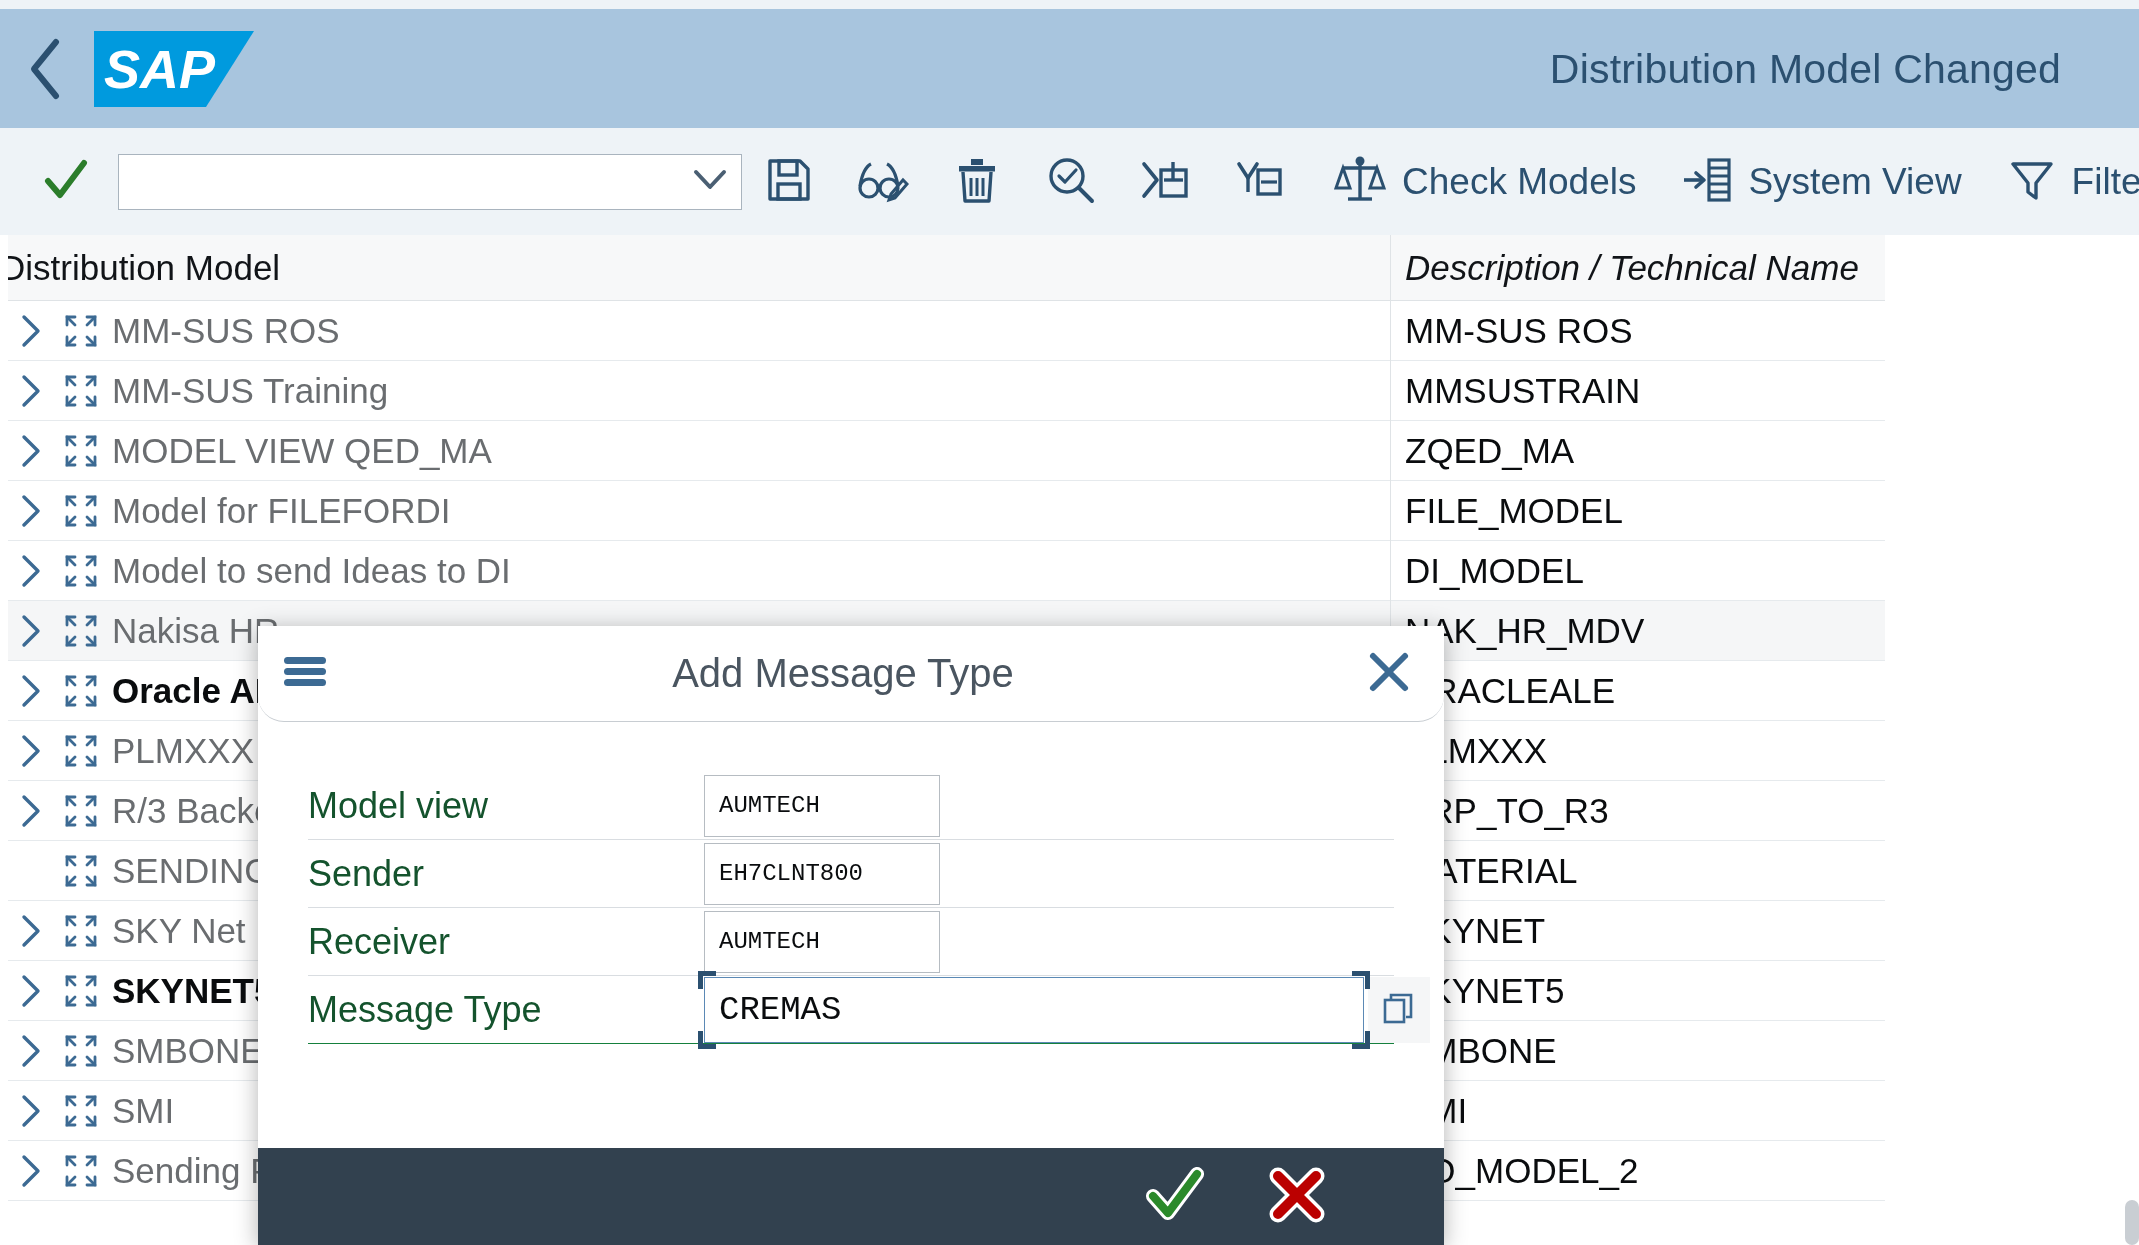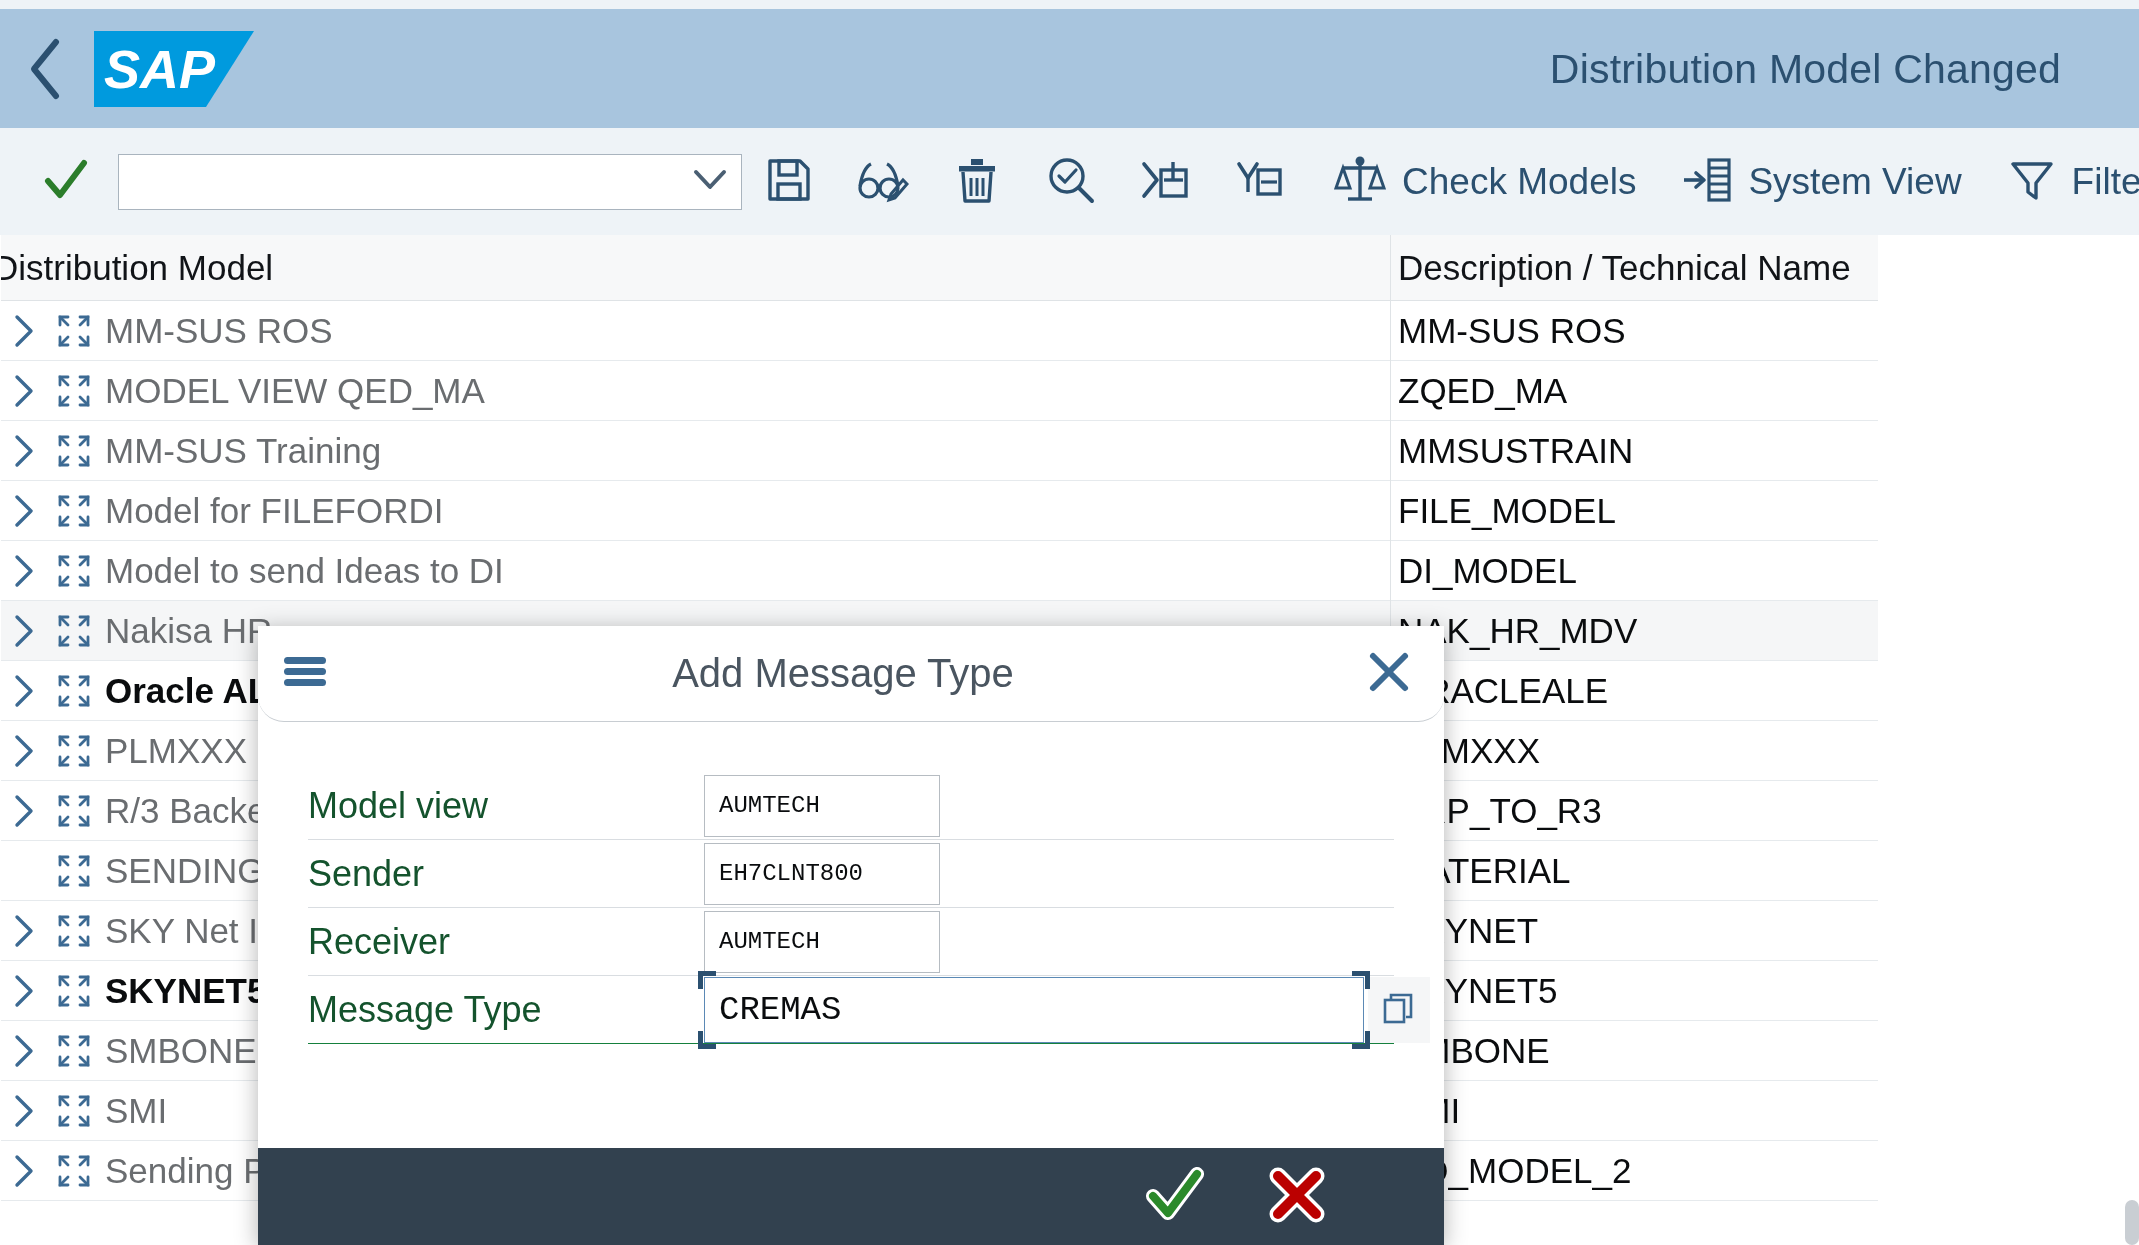--- a/index.html
+++ b/index.html
@@ -133,42 +133,42 @@
   }
   .tb-btn .tb-label {
     font-size: 37px;
     color: #2b5070;
     white-space: nowrap;
   }
 
   
   .table-wrap {
     position: absolute;
-    top: 235px; left: 1px;
+    top: 235px; left: 8px;
     width: 1877px;
     height: 1010px;
     background: #ffffff;
     overflow: hidden;
   }
 
   .thead {
     height: 66px;
     background: #f7f8f9;
     border-bottom: 1px solid #dfe3e6;
     display: flex;
     align-items: center;
     position: relative;
   }
   .th {
     font-size: 35px;
     color: #111418;
     white-space: nowrap;
   }
   .th-c1 { position: absolute; left: -8px; }
-  .th-c2 { position: absolute; left: 1397px; }
+  .th-c2 { position: absolute; left: 1397px; font-style: italic; }
 
   .trow {
     height: 60px;
     display: flex;
     align-items: center;
     border-bottom: 1px solid #e6eaed;
     position: relative;
     background: #ffffff;
     cursor: pointer;
   }
@@ -601,46 +601,46 @@
                 <path d="M3 11 V3 H11" fill="none" stroke="#3c6a93" stroke-width="2.8" stroke-linecap="round"></path>
                 <path d="M23 3 H31 V11" fill="none" stroke="#3c6a93" stroke-width="2.8" stroke-linecap="round"></path>
                 <path d="M3 23 V31 H11" fill="none" stroke="#3c6a93" stroke-width="2.8" stroke-linecap="round"></path>
                 <path d="M31 23 V31 H23" fill="none" stroke="#3c6a93" stroke-width="2.8" stroke-linecap="round"></path>
                 <line x1="3" y1="3" x2="11" y2="11" stroke="#3c6a93" stroke-width="2.8" stroke-linecap="round"></line>
                 <line x1="31" y1="3" x2="23" y2="11" stroke="#3c6a93" stroke-width="2.8" stroke-linecap="round"></line>
                 <line x1="3" y1="31" x2="11" y2="23" stroke="#3c6a93" stroke-width="2.8" stroke-linecap="round"></line>
                 <line x1="31" y1="31" x2="23" y2="23" stroke="#3c6a93" stroke-width="2.8" stroke-linecap="round"></line>
               </svg>
             </span>
+            <span class="name-txt">MM-SUS Training</span>
+          </div>
+          <div class="cell-desc">MMSUSTRAIN</div>
+        </div>
+        <div class="trow">
+          <div class="cell-name">
+            <span class="chev-slot">
+              <svg width="26" height="34" viewBox="0 0 26 34">
+                <path d="M6 3 L20 17 L6 31" fill="none" stroke="#3c6a93" stroke-width="3.4" stroke-linecap="round" stroke-linejoin="round"></path>
+              </svg>
+            </span>
+            <span class="exp-slot">
+              <svg width="34" height="34" viewBox="0 0 34 34">
+                <path d="M3 11 V3 H11" fill="none" stroke="#3c6a93" stroke-width="2.8" stroke-linecap="round"></path>
+                <path d="M23 3 H31 V11" fill="none" stroke="#3c6a93" stroke-width="2.8" stroke-linecap="round"></path>
+                <path d="M3 23 V31 H11" fill="none" stroke="#3c6a93" stroke-width="2.8" stroke-linecap="round"></path>
+                <path d="M31 23 V31 H23" fill="none" stroke="#3c6a93" stroke-width="2.8" stroke-linecap="round"></path>
+                <line x1="3" y1="3" x2="11" y2="11" stroke="#3c6a93" stroke-width="2.8" stroke-linecap="round"></line>
+                <line x1="31" y1="3" x2="23" y2="11" stroke="#3c6a93" stroke-width="2.8" stroke-linecap="round"></line>
+                <line x1="3" y1="31" x2="11" y2="23" stroke="#3c6a93" stroke-width="2.8" stroke-linecap="round"></line>
+                <line x1="31" y1="31" x2="23" y2="23" stroke="#3c6a93" stroke-width="2.8" stroke-linecap="round"></line>
+              </svg>
+            </span>
             <span class="name-txt">MODEL VIEW QED_MA</span>
           </div>
           <div class="cell-desc">ZQED_MA</div>
-        </div>
-        <div class="trow">
-          <div class="cell-name">
-            <span class="chev-slot">
-              <svg width="26" height="34" viewBox="0 0 26 34">
-                <path d="M6 3 L20 17 L6 31" fill="none" stroke="#3c6a93" stroke-width="3.4" stroke-linecap="round" stroke-linejoin="round"></path>
-              </svg>
-            </span>
-            <span class="exp-slot">
-              <svg width="34" height="34" viewBox="0 0 34 34">
-                <path d="M3 11 V3 H11" fill="none" stroke="#3c6a93" stroke-width="2.8" stroke-linecap="round"></path>
-                <path d="M23 3 H31 V11" fill="none" stroke="#3c6a93" stroke-width="2.8" stroke-linecap="round"></path>
-                <path d="M3 23 V31 H11" fill="none" stroke="#3c6a93" stroke-width="2.8" stroke-linecap="round"></path>
-                <path d="M31 23 V31 H23" fill="none" stroke="#3c6a93" stroke-width="2.8" stroke-linecap="round"></path>
-                <line x1="3" y1="3" x2="11" y2="11" stroke="#3c6a93" stroke-width="2.8" stroke-linecap="round"></line>
-                <line x1="31" y1="3" x2="23" y2="11" stroke="#3c6a93" stroke-width="2.8" stroke-linecap="round"></line>
-                <line x1="3" y1="31" x2="11" y2="23" stroke="#3c6a93" stroke-width="2.8" stroke-linecap="round"></line>
-                <line x1="31" y1="31" x2="23" y2="23" stroke="#3c6a93" stroke-width="2.8" stroke-linecap="round"></line>
-              </svg>
-            </span>
-            <span class="name-txt">MM-SUS Training</span>
-          </div>
-          <div class="cell-desc">MMSUSTRAIN</div>
         </div>
         <div class="trow">
           <div class="cell-name">
             <span class="chev-slot">
               <svg width="26" height="34" viewBox="0 0 26 34">
                 <path d="M6 3 L20 17 L6 31" fill="none" stroke="#3c6a93" stroke-width="3.4" stroke-linecap="round" stroke-linejoin="round"></path>
               </svg>
             </span>
             <span class="exp-slot">
               <svg width="34" height="34" viewBox="0 0 34 34">

